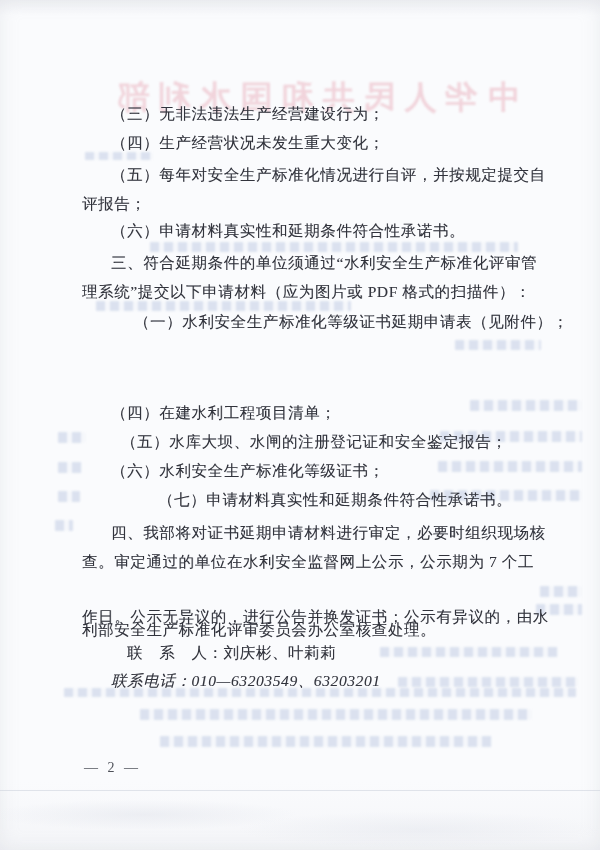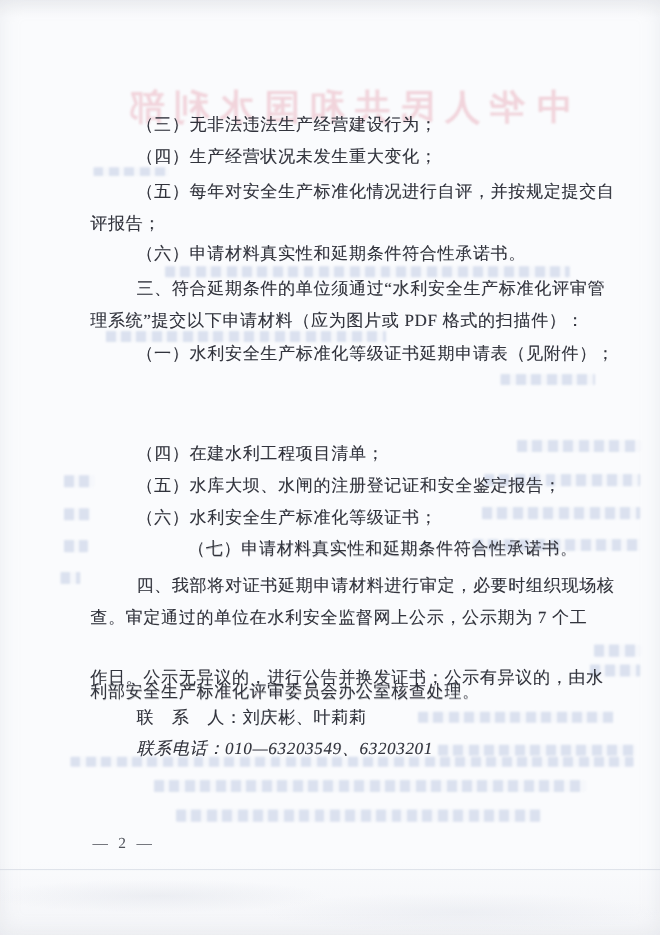--- a/index.html
+++ b/index.html
@@ -16,21 +16,21 @@
   .line{
     position:absolute;
     left:82px;
     font-size:15.5px;
     line-height:1.15;
     letter-spacing:0.6px;
     color:#31333c;
     white-space:pre;
     text-shadow:0.3px 0.3px 0.6px rgba(49,51,60,0.30);
   }
-  .indent{left:124px;text-align:center;}
+  .indent{left:111px;text-align:center;}
   
   .letterhead-bleed{
     position:absolute;
     top:76px;left:88px;width:450px;
     font-size:32px;font-weight:bold;
     letter-spacing:9px;
     white-space:nowrap;
     color:rgba(229,158,172,0.42);
     transform:scaleX(-1);
     filter:blur(1.2px);
@@ -93,30 +93,30 @@
   <div class="smudge" style="left:140px;top:709px;width:392px;height:11px;"></div>
   <div class="smudge" style="left:160px;top:736px;width:332px;height:11px;"></div>
 
   <div class="line indent" style="top:105px;">（三）无非法违法生产经营建设行为；</div>
   <div class="line indent" style="top:134px;">（四）生产经营状况未发生重大变化；</div>
   <div class="line indent" style="top:166px;">（五）每年对安全生产标准化情况进行自评，并按规定提交自</div>
   <div class="line" style="top:195px;">评报告；</div>
   <div class="line indent" style="top:222px;">（六）申请材料真实性和延期条件符合性承诺书。</div>
   <div class="line indent" style="top:254px;">三、符合延期条件的单位须通过“水利安全生产标准化评审管</div>
   <div class="line" style="top:283px;">理系统”提交以下申请材料（应为图片或 PDF 格式的扫描件）：</div>
-  <div class="line indent" style="top:313px;">（一）水利安全生产标准化等级证书延期申请表（见附件）；</div>
+  <div class="line indent" style="top:313px;margin-left:23px;">（一）水利安全生产标准化等级证书延期申请表（见附件）；</div>
   <div class="line indent" style="top:404px;">（四）在建水利工程项目清单；</div>
-  <div class="line indent" style="top:433px;">（五）水库大坝、水闸的注册登记证和安全鉴定报告；</div>
+  <div class="line indent" style="top:433px;margin-left:10px;">（五）水库大坝、水闸的注册登记证和安全鉴定报告；</div>
   <div class="line indent" style="top:462px;">（六）水利安全生产标准化等级证书；</div>
   <div class="line indent" style="top:491px;margin-left:47px;">（七）申请材料真实性和延期条件符合性承诺书。</div>
   <div class="line indent" style="top:524px;">四、我部将对证书延期申请材料进行审定，必要时组织现场核</div>
   <div class="line" style="top:553px;">查。审定通过的单位在水利安全监督网上公示，公示期为 7 个工</div>
   <div class="line" style="top:608px;">作日。公示无异议的，进行公告并换发证书；公示有异议的，由水</div>
   <div class="line" style="top:610px;margin-top:11px;">利部安全生产标准化评审委员会办公室核查处理。</div>
-  <div class="line indent" style="top:644px;">联　系　人：刘庆彬、叶莉莉</div>
+  <div class="line indent" style="top:644px;margin-left:16px;">联　系　人：刘庆彬、叶莉莉</div>
   <div class="line indent" style="top:672px;font-style:italic;">联系电话：010—63203549、63203201</div>
 
   <div class="pagenum">— 2 —</div>
 
   <div class="scanline"></div>
   <div class="bottom-texture"></div>
 
 </div>
 
 </body></html>

